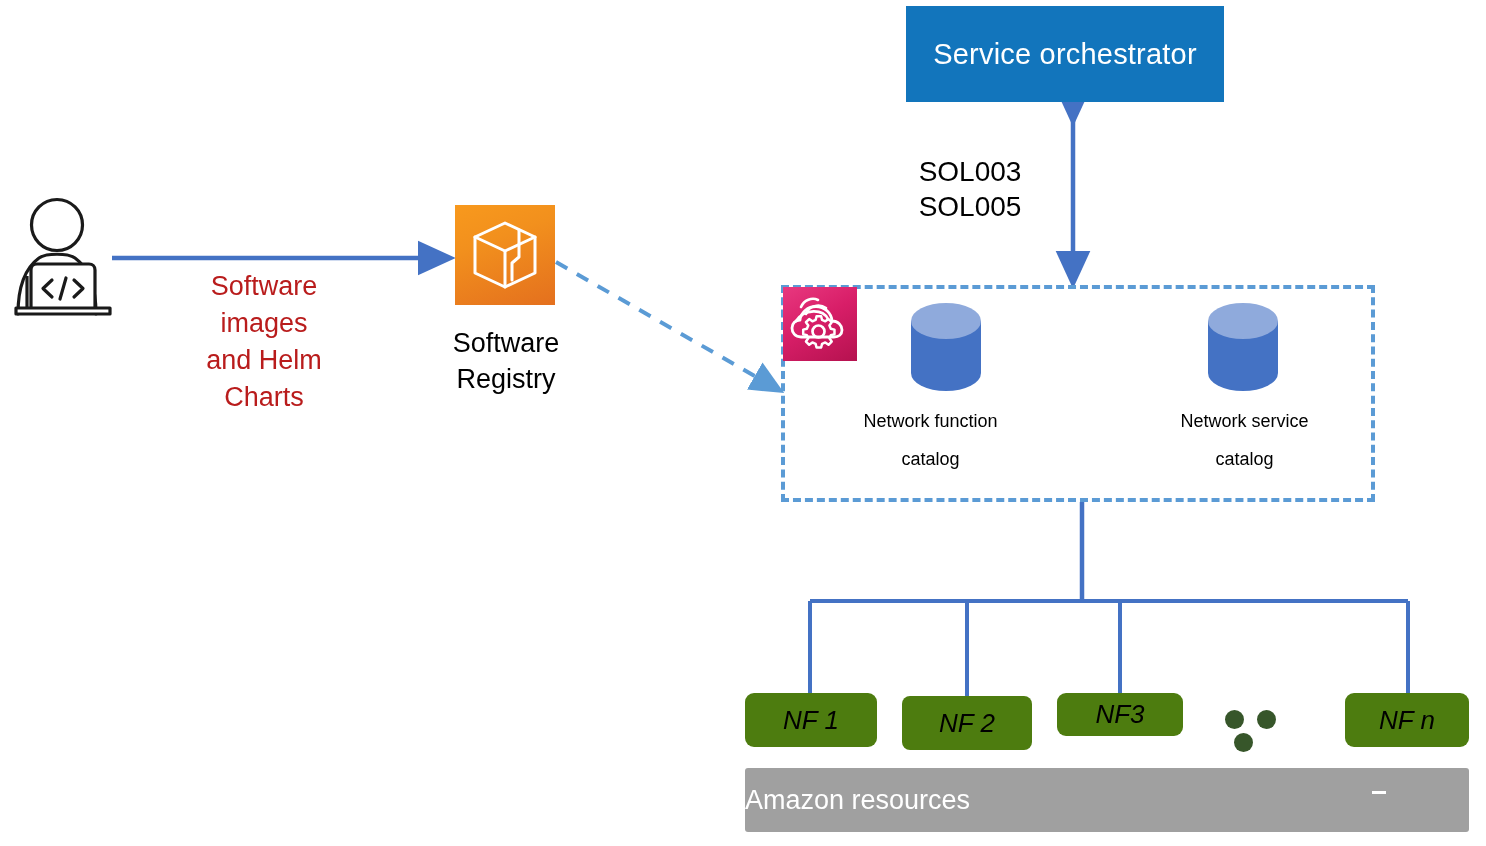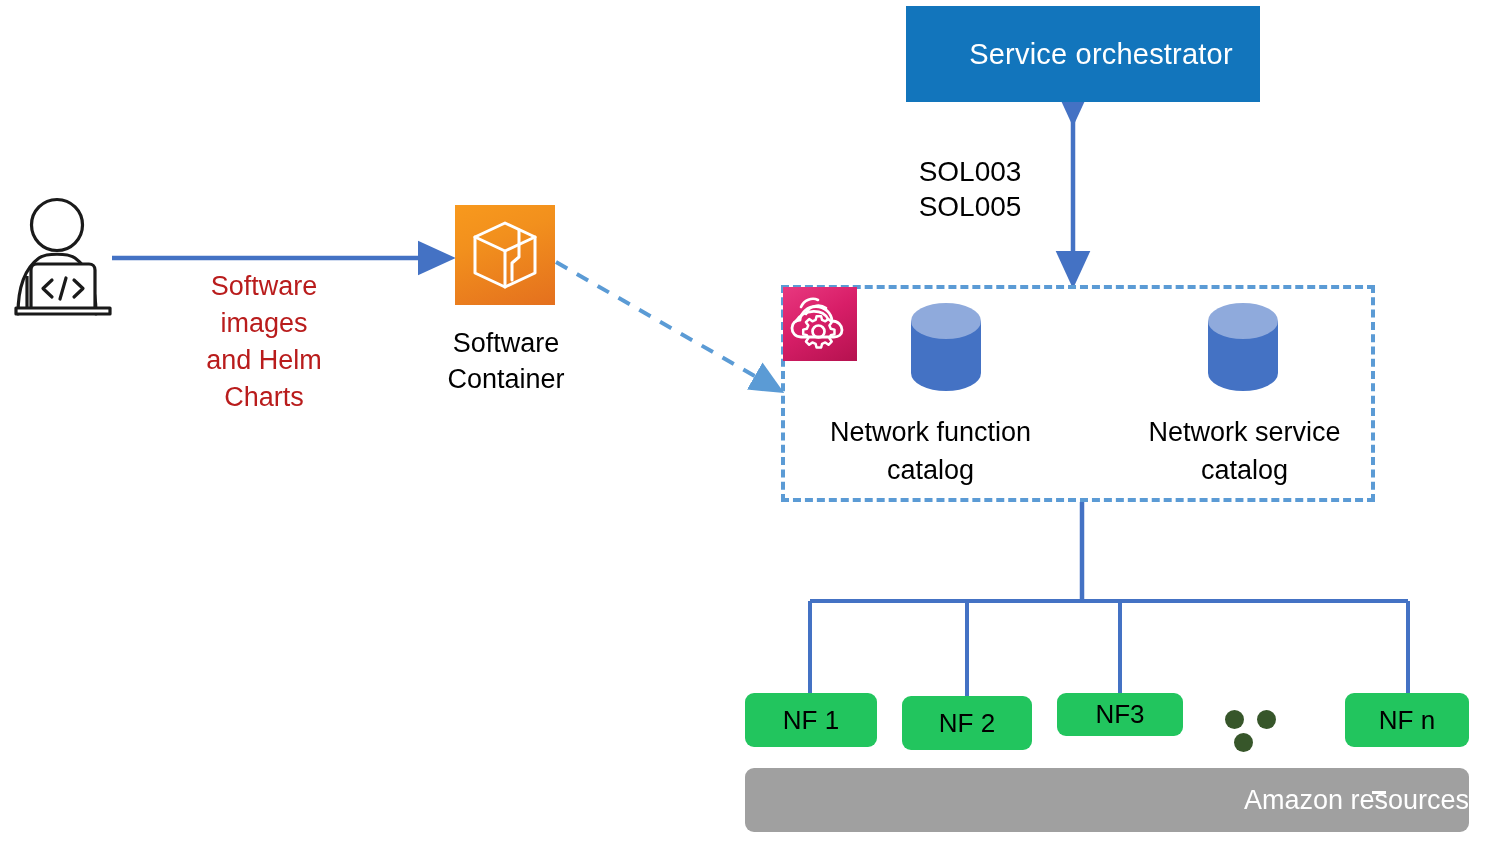--- a/index.html
+++ b/index.html
@@ -20,21 +20,20 @@
   .abs { position: absolute; }
 
   
   #service-orchestrator {
     left: 906px; top: 6px;
     width: 318px; height: 96px;
     background: #1275bc;
     display: flex;
     align-items: center;
     justify-content: center;
-    padding-left: 36px;
   }
   #service-orchestrator .label {
     color: #ffffff;
     font-size: 29px;
     font-weight: 400;
     letter-spacing: 0.2px;
     white-space: nowrap;
   }
 
   
@@ -89,62 +88,62 @@
     left: 783px; top: 287px;
     width: 74px; height: 74px;
     background: linear-gradient(150deg, #e8387f 0%, #d81e68 45%, #b5124f 100%);
   }
 
   
   .cylinder { width: 70px; height: 88px; }
 
   .catalog-caption {
     text-align: center;
-    font-size: 27px;
+    font-size: 18px;
     line-height: 38px;
     color: #000000;
-    margin-top: 11px;
   }
   #nf-catalog-caption { left: 808px; top: 402px; width: 245px; }
   #ns-catalog-caption { left: 1122px; top: 402px; width: 245px; }
 
   
   .nf-box {
-    background: #22c55e;
+    background: #4d7c0f;
     border-radius: 9px;
     display: flex;
     align-items: center;
     justify-content: center;
     font-size: 26px;
     color: #000000;
+    font-style: italic;
   }
   #nf-1 { left: 745px; top: 693px; width: 132px; height: 54px; }
-  #nf-2 { left: 902px; top: 696px; width: 130px; height: 54px; }
+  #nf-2 { left: 902px; top: 696px; width: 130px; height: 54px; border-radius: 8px; }
   #nf-3 { left: 1057px; top: 693px; width: 126px; height: 43px; }
   #nf-n { left: 1345px; top: 693px; width: 124px; height: 54px; }
 
   
   #nf-ellipsis { left: 1225px; top: 710px; width: 75px; height: 20px; }
   .nf-dot {
     width: 19px; height: 19px;
     border-radius: 50%;
     background: #37562a;
     display: inline-block;
   }
   .nf-dot + .nf-dot { margin-left: 9px; }
 
   
   #amazon-resources {
     left: 745px; top: 768px;
     width: 724px; height: 64px;
     background: #a0a0a0;
-    border-radius: 9px;
+    border-radius: 3px;
     display: flex;
     align-items: center;
-    justify-content: flex-end;
+    justify-content: flex-start;
   }
   #amazon-resources .label {
     color: #ffffff;
     font-size: 27px;
     font-weight: 400;
   }
   #amazon-artifact {
     left: 1372px; top: 791px;
     width: 14px; height: 3px;
     background: #ffffff;
@@ -225,21 +224,21 @@
       <g fill="none" stroke="#ffffff" stroke-width="3" stroke-linejoin="round" stroke-linecap="round">
         <path d="M20,32 L50,18 L80,32 L80,68 L50,82 L20,68 Z"></path>
         <path d="M20,32 L50,46 L80,32"></path>
         <path d="M50,46 L50,82"></path>
         <path d="M64,25 L64,52 L57,58 L57,75"></path>
       </g>
     </svg>
   </div>
   <div id="container-registry-label" class="abs">
     <div>Software</div>
-    <div>Container</div>
+    <div>Registry</div>
   </div>
 
   <div id="catalog-box" class="abs"></div>
 
   <div id="tnb-icon" class="abs">
     <svg width="74" height="74" viewBox="0 0 74 74" xmlns="http://www.w3.org/2000/svg">
       <g fill="none" stroke="#ffffff" stroke-width="2.6" stroke-linecap="round">
         <path d="M18,20 C21,13 29,10 35,13"></path>
         <path d="M23,27 C26,19 36,16 43,21"></path>
         <path d="M13,34 C22,21 40,22 45,32"></path>

